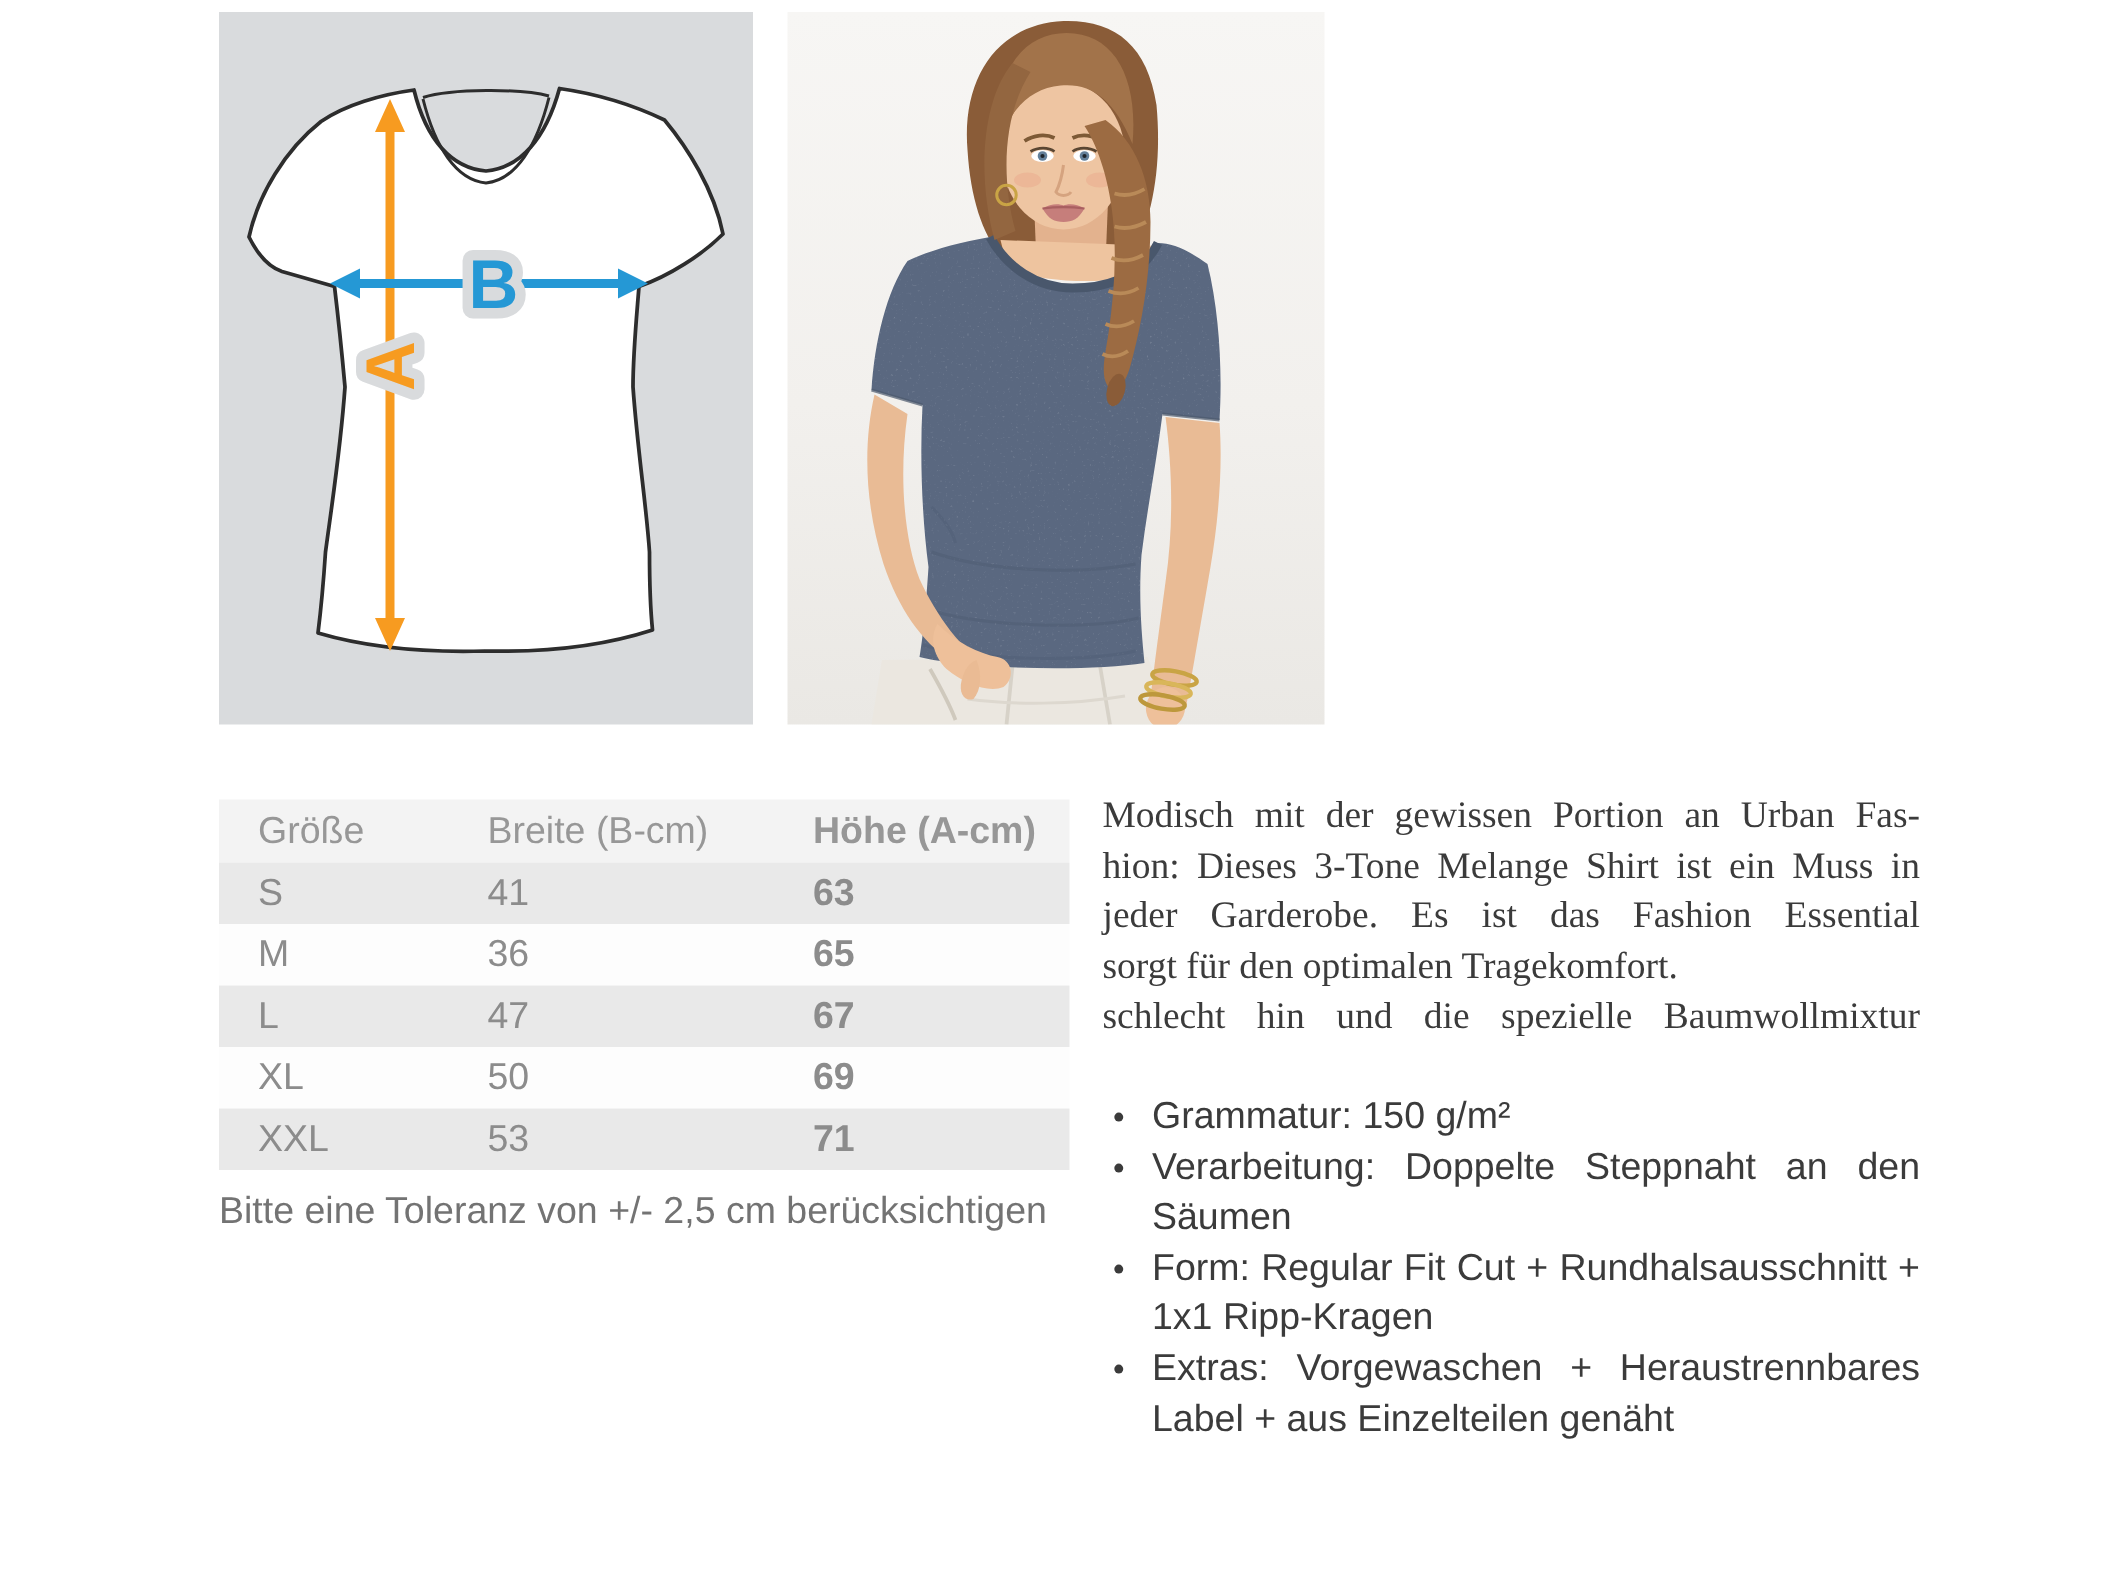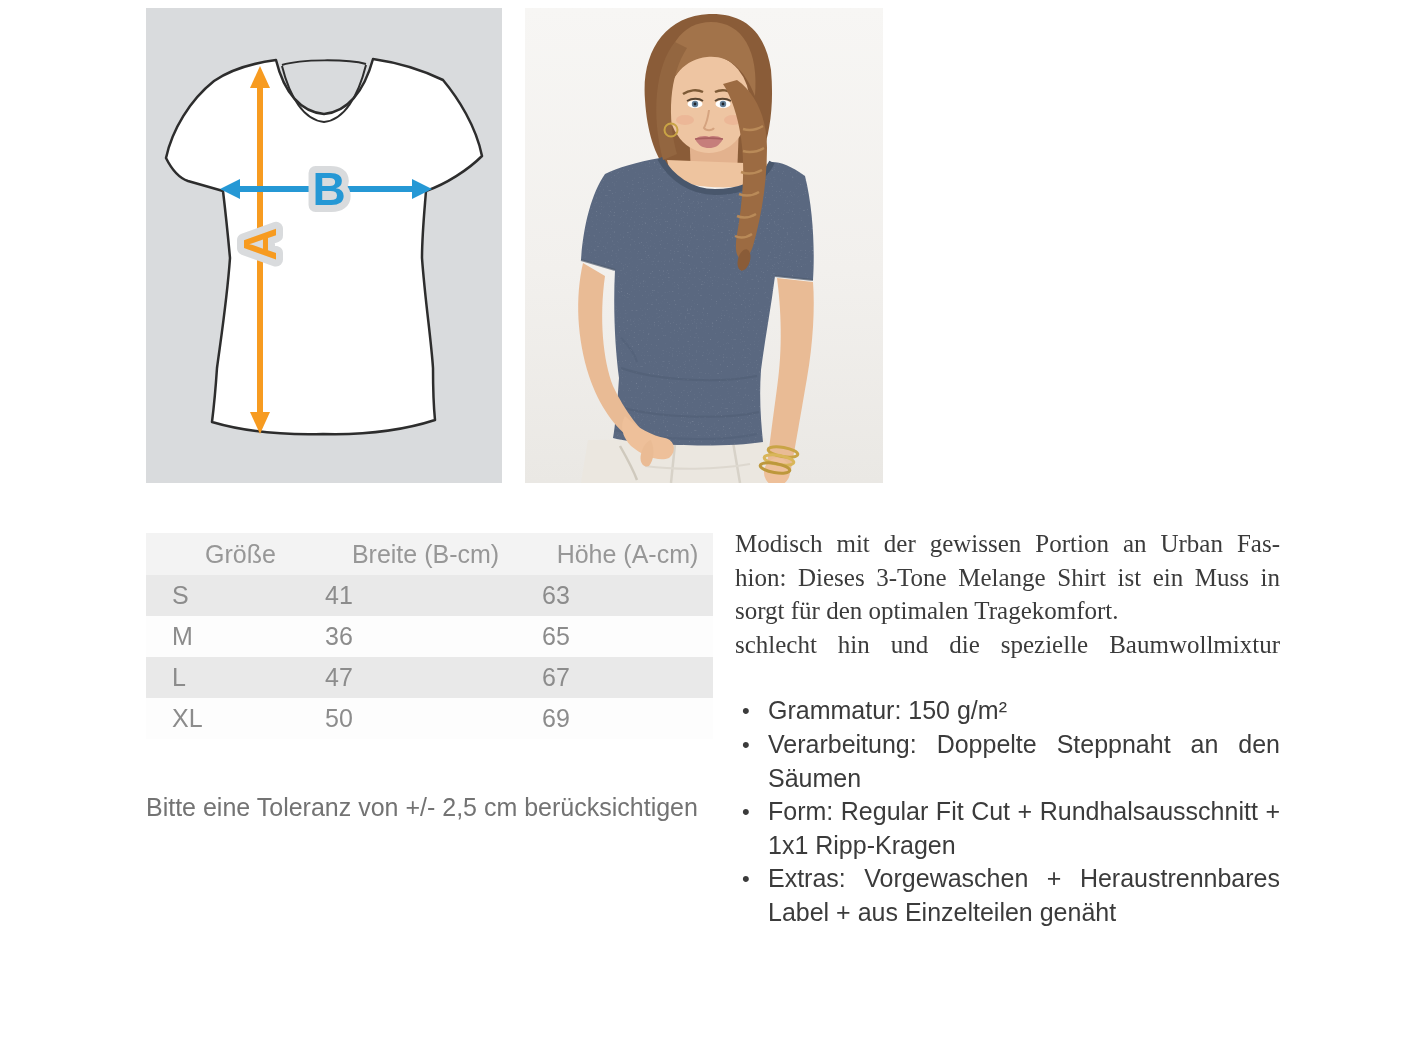--- a/index.html
+++ b/index.html
@@ -15,27 +15,27 @@
     background:#d9dbdd;
   }
   .photo-panel {
     position:absolute; left:525px; top:8px; width:358px; height:475px;
     background:linear-gradient(180deg,#f7f6f4 0%,#f2f0ed 55%,#eae8e4 100%);
   }
   .panel-svg { display:block; width:100%; height:100%; }
 
   
   .size-table { position:absolute; left:146px; top:533px; width:567px; font-size:25px; }
-  .thead { display:flex; align-items:center; height:42px; background:#f3f3f3; color:#979797;text-align:center; }
+  .thead { display:flex; align-items:center; height:42px; background:#f3f3f3; color:#979797; }
   .trow  { display:flex; align-items:center; height:41px; background:#fdfdfd; color:#8c8c8c; }
   .trow.shade { background:#e9e9e9; }
   .cell { box-sizing:border-box; white-space:nowrap; }
   .c1 { width:163px; padding-left:26px; }
   .c2 { width:217px; padding-left:16px; }
-  .c3 { flex:1;     padding-left:16px; }
+  .c3 { flex:1;     padding-left:16px;font-weight:bold; }
 
   .tolerance-note {
     position:absolute; left:146px; top:793px;
     font-size:25px; color:#737373; white-space:nowrap;
   }
 
   
   .description {
     position:absolute; left:735px; top:527px; width:545px;
     font-size:25px; line-height:33.6px; color:#3b3b3b;
@@ -232,29 +232,35 @@
         <div class="trow shade">
           <div class="cell c1">L</div>
           <div class="cell c2">47</div>
           <div class="cell c3">67</div>
         </div>
         <div class="trow">
           <div class="cell c1">XL</div>
           <div class="cell c2">50</div>
           <div class="cell c3">69</div>
         </div>
+        <div class="trow shade">
+          <div class="cell c1">XXL</div>
+          <div class="cell c2">53</div>
+          <div class="cell c3">71</div>
+        </div>
       </div>
   </section>
 
   <div class="tolerance-note">Bitte eine Toleranz von +/- 2,5 cm berücksichtigen</div>
 
   <section class="description">
     <div>
         <div class="para-line">Modisch mit der gewissen Portion an Urban Fas-</div>
         <div class="para-line">hion: Dieses 3-Tone Melange Shirt ist ein Muss in</div>
+        <div class="para-line">jeder Garderobe. Es ist das Fashion Essential</div>
         <div class="para-line last">sorgt für den optimalen Tragekomfort.</div>
         <div class="para-line">schlecht hin und die spezielle Baumwollmixtur</div>
       </div>
     <ul class="feature-list">
         <li>Grammatur: 150 g/m²</li>
         <li>Verarbeitung: Doppelte Steppnaht an den Säumen</li>
         <li>Form: Regular Fit Cut + Rundhalsausschnitt + 1x1 Ripp-Kragen</li>
         <li>Extras: Vorgewaschen + Heraustrennbares Label + aus Einzelteilen genäht</li>
       </ul>
   </section>

